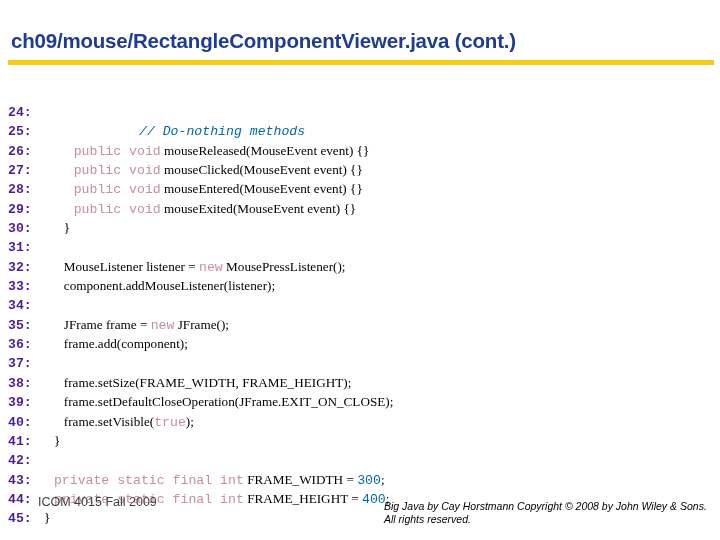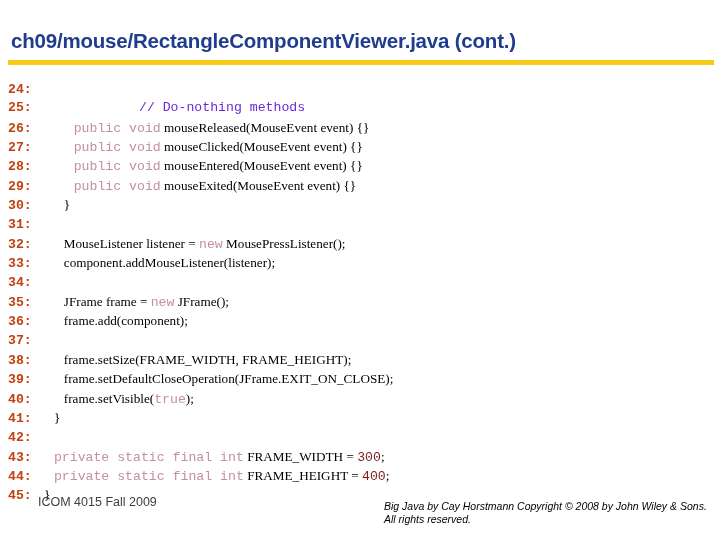--- a/index.html
+++ b/index.html
@@ -62,33 +62,34 @@
   }
 
   .code-line {
     height: 19.35px;
     white-space: pre;
   }
 
   .ln {
     display: inline-block;
     width: 36px;
-    color: #c2410c;
+    color: #4c1d95;
     font-weight: bold;
     font-family: "Liberation Mono", "DejaVu Sans Mono", monospace;
+    margin-top: 24px;
   }
 
   .code-text {
     color: #000000;
     font-family: Liberation Serif, serif;
   }
 
   .kw   { color: #C490A0; }
-  .cmt  { color: #6d28d9; }
-  .num  { color: #7f1d1d; }
+  .cmt  { color: #0369a1; font-style: italic; }
+  .num  { color: #0369a1; }
 
   
   #footer-left {
     position: absolute;
     left: 38px;
     top: 495px;
     font-family: "Liberation Sans", sans-serif;
     font-size: 12.5px;
     color: #404040;
     white-space: nowrap;

